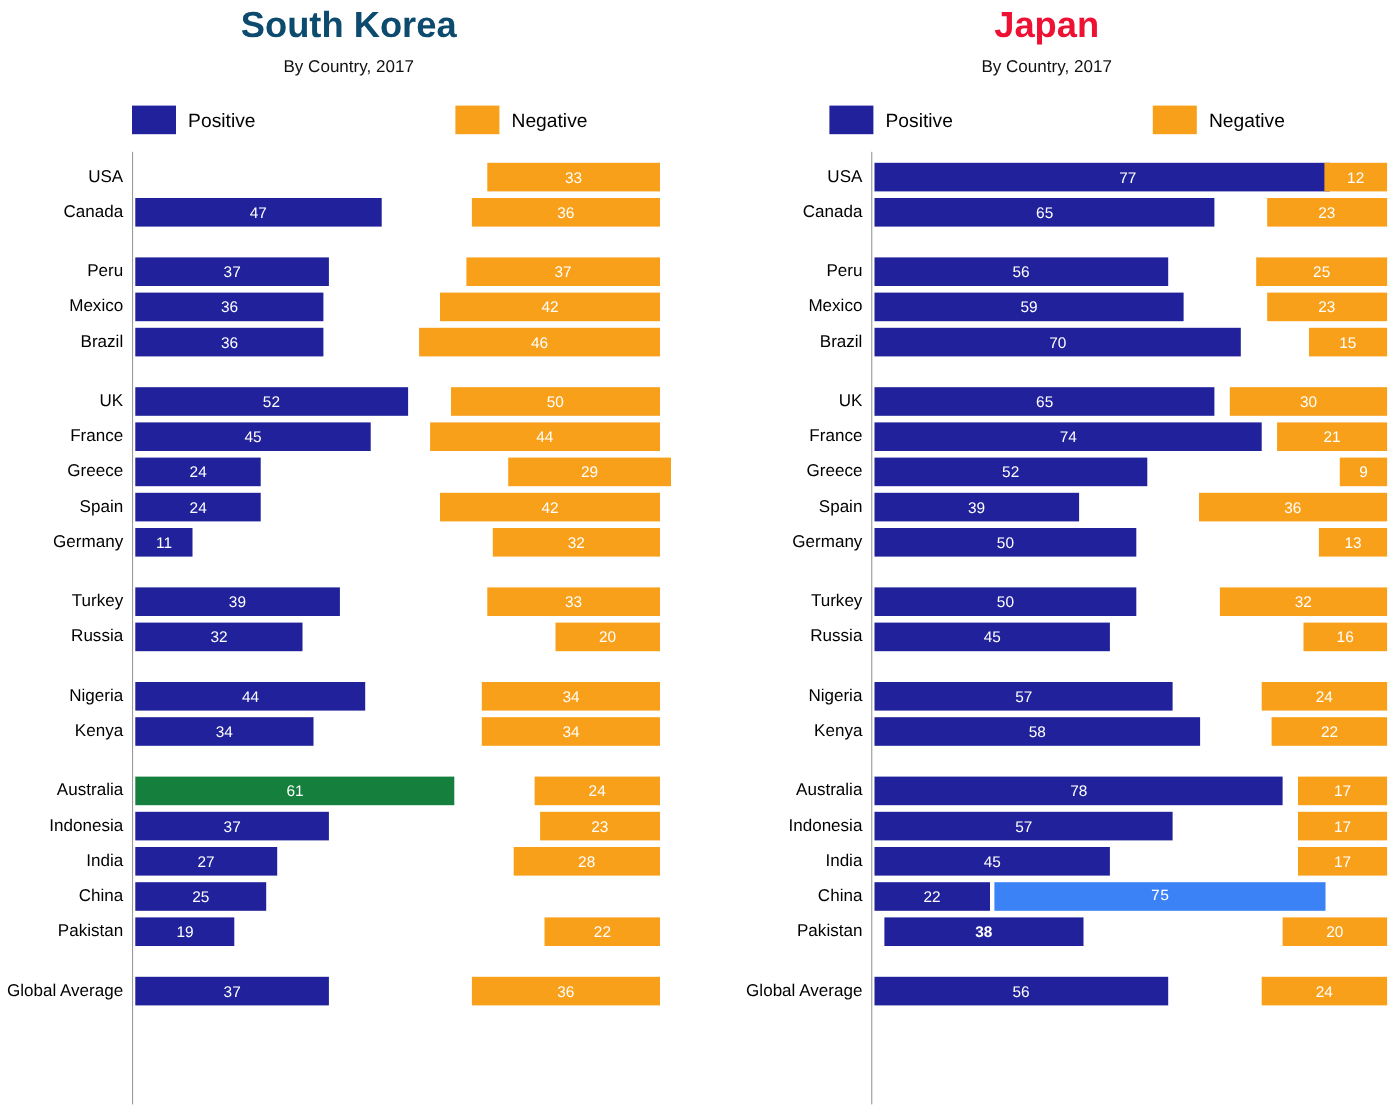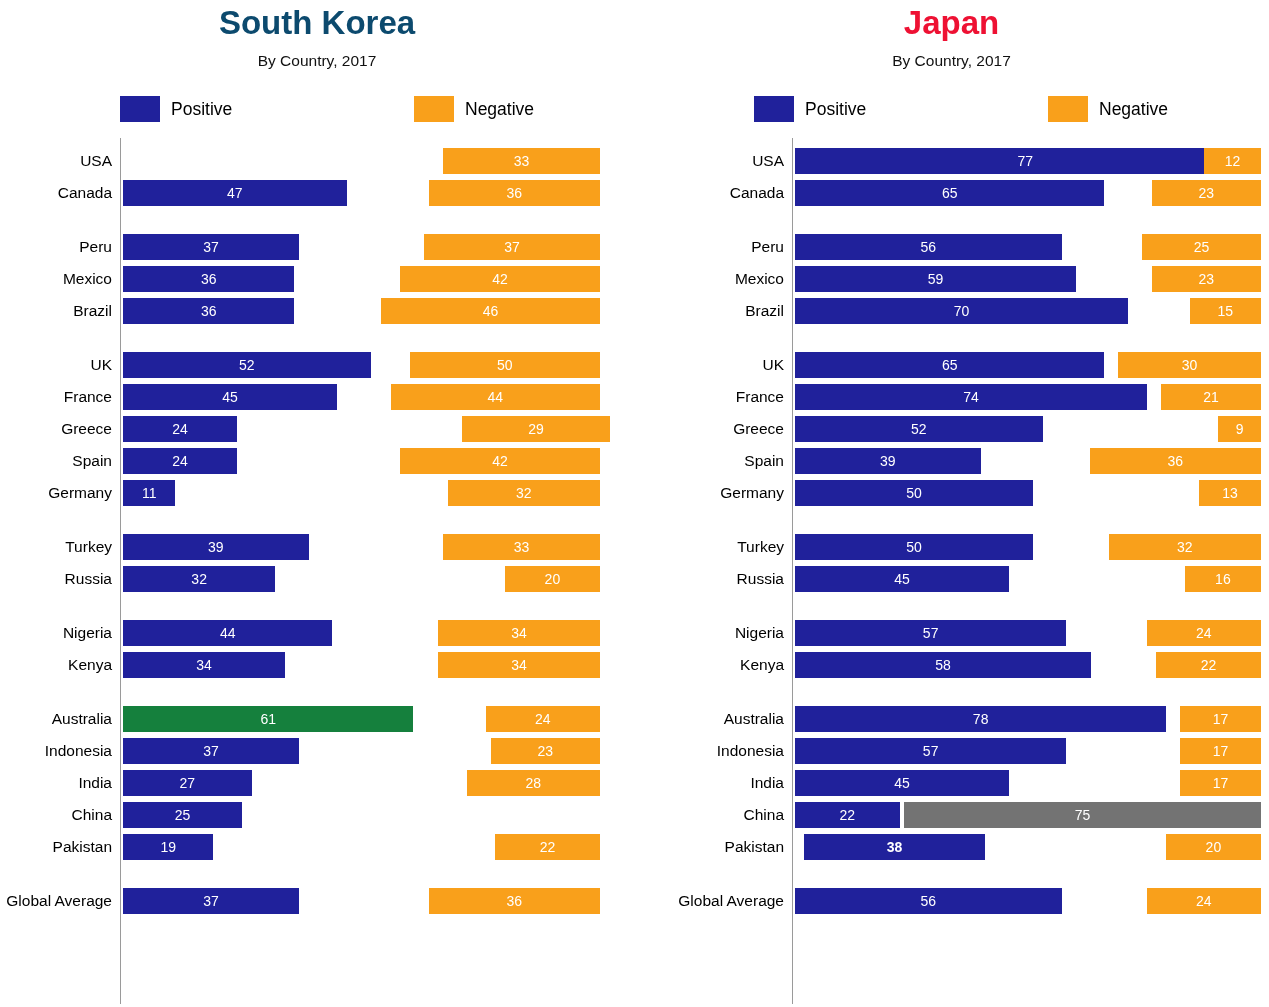--- a/index.html
+++ b/index.html
@@ -325,21 +325,21 @@
           <div class="bar bar-neg" style="left: 546.08px; width: 80.92px; background: rgb(249, 160, 27);">17</div>
         </div>
         <div class="row" style="top: 632px;">
           <div class="row-label" style="right: 483px; left: 0px; width: 150px;">India</div>
           <div class="bar bar-pos" style="left: 161px; width: 214.2px; background: rgb(32, 33, 155);">45</div>
           <div class="bar bar-neg" style="left: 546.08px; width: 80.92px; background: rgb(249, 160, 27);">17</div>
         </div>
         <div class="row" style="top: 664px;">
           <div class="row-label" style="right: 483px; left: 0px; width: 150px;">China</div>
           <div class="bar bar-pos" style="left: 161px; width: 104.72px; background: rgb(32, 33, 155);">22</div>
-          <div class="bar bar-neg" style="left: 270px; width: 357px; background: #737373;">75</div>
+          <div class="bar bar-neg" style="left: 270px; width: 301px; background: #3b82f6; font-family: Liberation Mono, monospace;">75</div>
         </div>
         <div class="row" style="top: 696px;">
           <div class="row-label" style="right: 483px; left: 0px; width: 150px;">Pakistan</div>
           <div class="bar bar-pos" style="left: 170px; width: 180.88px; background: rgb(32, 33, 155); font-weight: bold;">38</div>
           <div class="bar bar-neg" style="left: 531.8px; width: 95.2px; background: rgb(249, 160, 27);">20</div>
         </div>
         <div class="row" style="top: 750px;">
           <div class="row-label" style="right: 483px; left: 0px; width: 150px;">Global Average</div>
           <div class="bar bar-pos" style="left: 161px; width: 266.56px; background: rgb(32, 33, 155);">56</div>
           <div class="bar bar-neg" style="left: 512.76px; width: 114.24px; background: rgb(249, 160, 27);">24</div>

